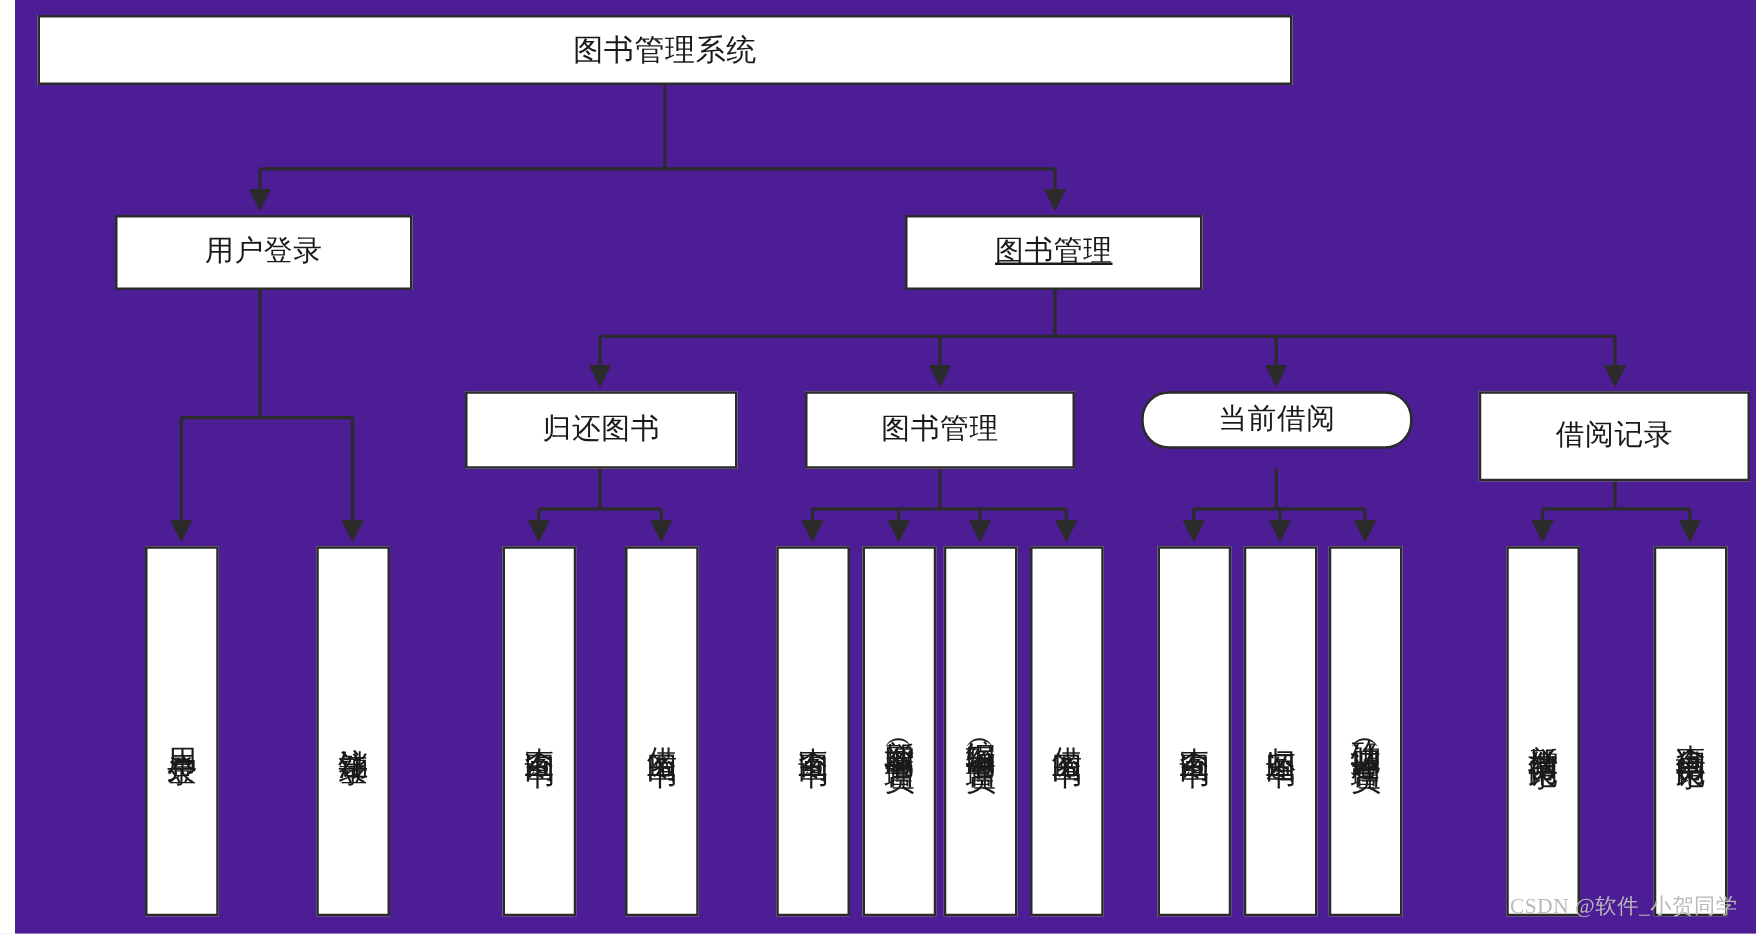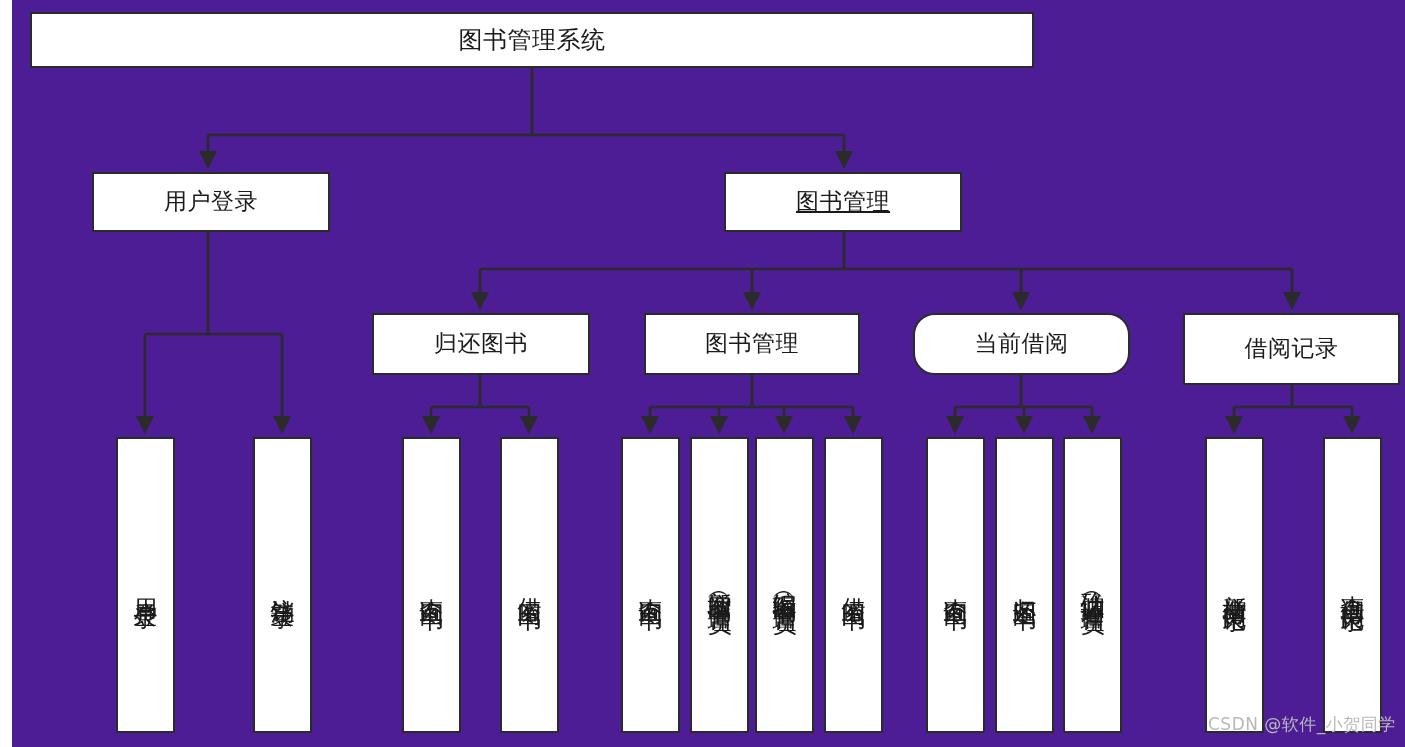--- a/index.html
+++ b/index.html
@@ -144,21 +144,21 @@
   </div>
 
   <div class="node horiz" style="left:360px; top:313px; width:218px; height:62px;">
     <span class="label">归还图书</span>
   </div>
 
   <div class="node horiz" style="left:632px; top:313px; width:216px; height:62px;">
     <span class="label">图书管理</span>
   </div>
 
-  <div class="node horiz" style="left:901px; top:313px; width:217px; height:62px;border-radius:22px;">
+  <div class="node horiz" style="left:901px; top:313px; width:217px; height:46px;border-radius:22px;">
     <span class="label">当前借阅</span>
   </div>
 
   <div class="node horiz" style="left:1171px; top:313px; width:217px; height:72px;">
     <span class="label">借阅记录</span>
   </div>
 
   <div class="node vert" style="left:104px; top:437px; width:59px; height:296px;">
     <span class="label">用户登录</span>
   </div>
@@ -204,15 +204,15 @@
   </div>
 
   <div class="node vert" style="left:1193px; top:437px; width:59px; height:296px;">
     <span class="label">新增借阅记录</span>
   </div>
 
   <div class="node vert" style="left:1311px; top:437px; width:59px; height:296px;">
     <span class="label">查询借阅记录</span>
   </div>
 
-  <div class="watermark" style="left:1196px; top:713px;">CSDN @软件_小贺同学</div>
+  <div class="watermark" style="left:1196px; top:713px;font-family:Liberation Serif, serif;">CSDN @软件_小贺同学</div>
 
 </div>
 
 </body></html>

